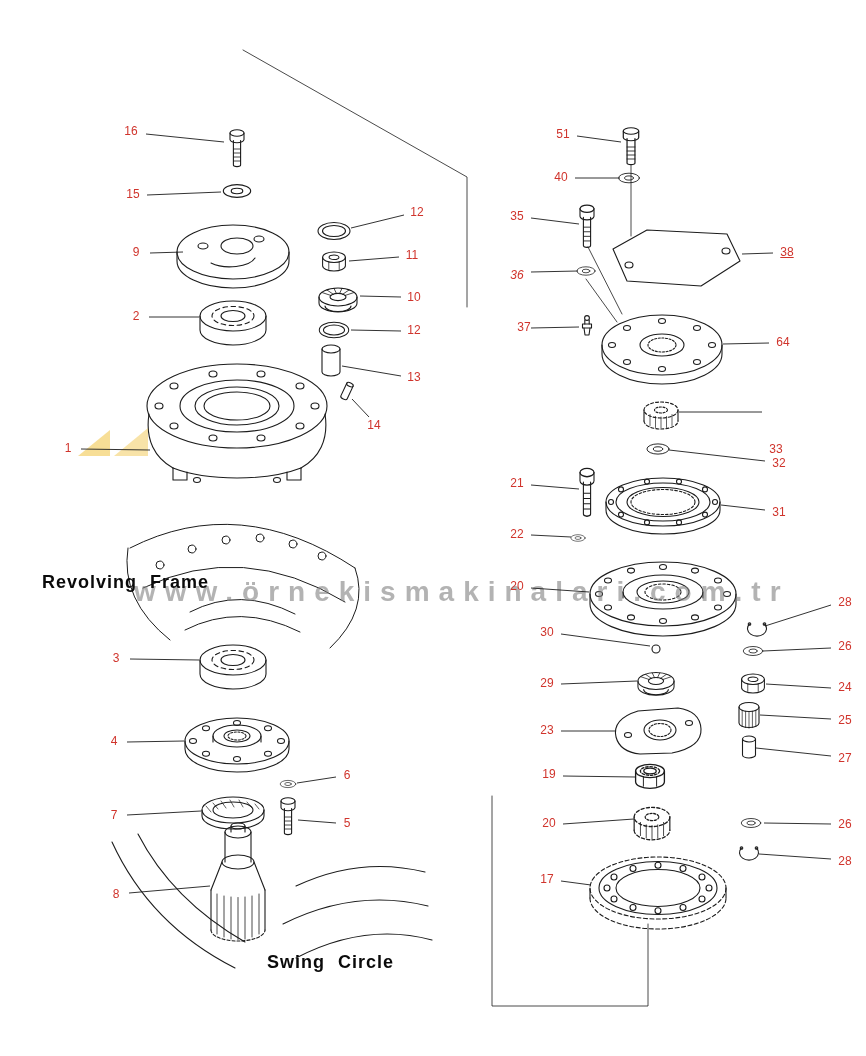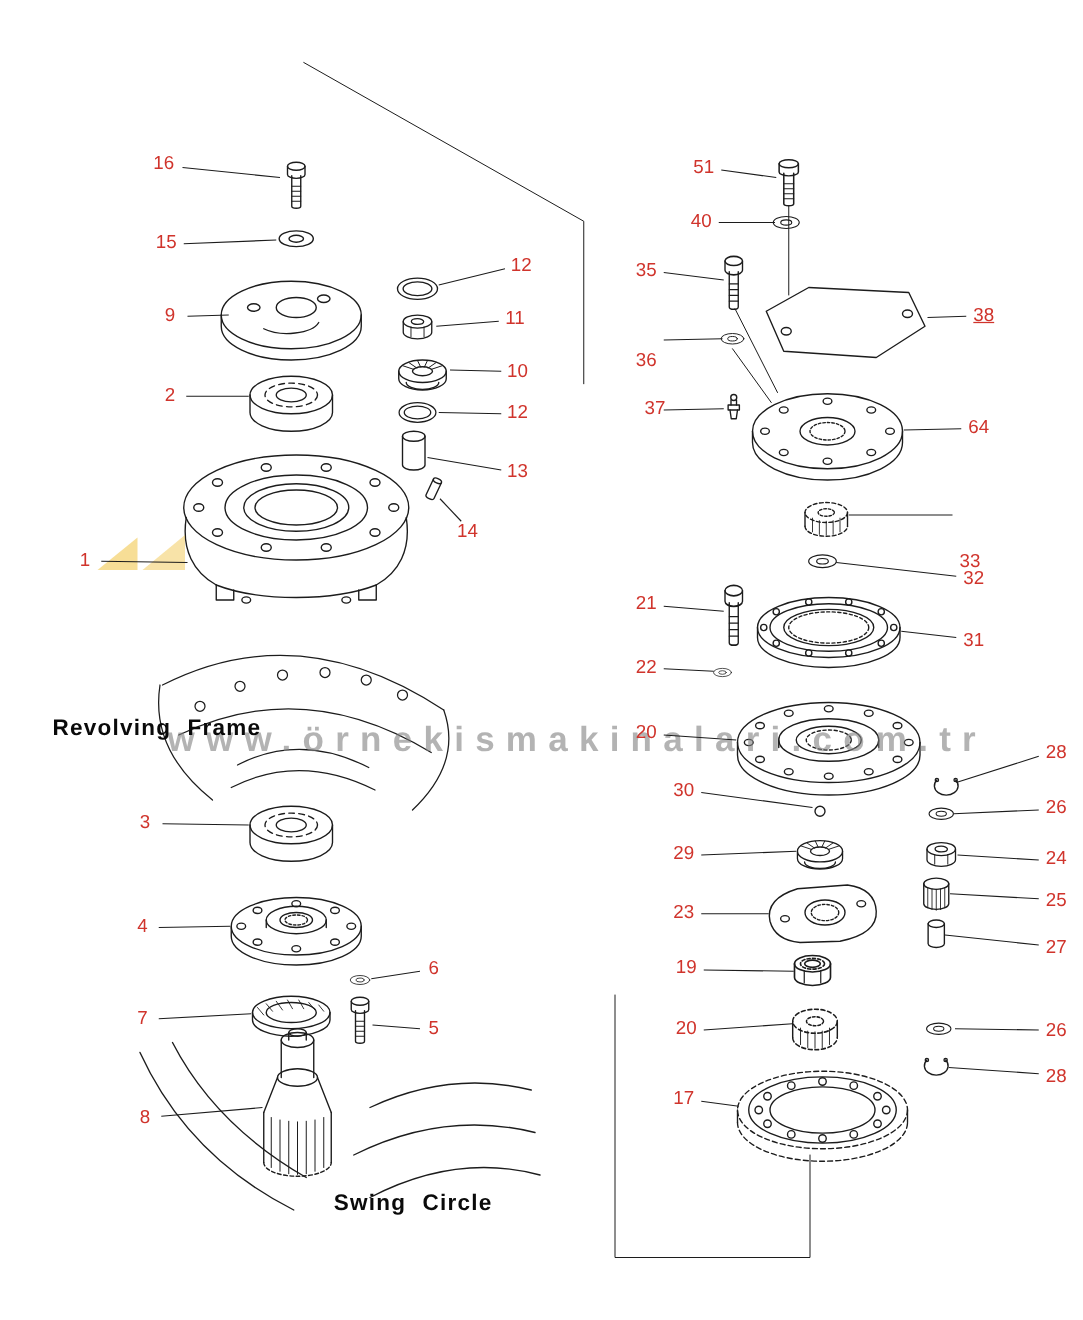--- a/index.html
+++ b/index.html
@@ -11,21 +11,21 @@
   .wm-logo{position:absolute;left:76px;top:424px;}
   .wm-brand{position:absolute;left:40px;top:408px;font-weight:bold;font-size:168px;
             letter-spacing:44px;color:rgba(158,158,158,0.38);white-space:nowrap;
             font-family:"Liberation Sans",sans-serif;}
   .wm-site{position:absolute;left:134px;top:576px;font-weight:bold;font-size:28px;
            letter-spacing:9px;color:rgba(128,128,128,0.60);white-space:nowrap;
            font-family:"Liberation Sans",sans-serif;}
   #overlay{z-index:3;}
   .labels{position:absolute;inset:0;z-index:4;pointer-events:none;}
   .callout{position:absolute;transform:translate(-50%,-50%);
-           font-size:15px;line-height:1;color:var(--callout,#d0342c);white-space:nowrap;text-align:right;}
+           font-size:12px;line-height:1;color:var(--callout,#d0342c);white-space:nowrap;text-align:right;}
   .black-label{position:absolute;font-weight:bold;font-size:18px;color:#0a0a0a;
                letter-spacing:1px;word-spacing:7px;white-space:nowrap;}
 </style>
 </head>
 <body>
 
 <div class="canvas">
 
   <svg id="art" class="layer" width="866" height="1056" viewBox="0 0 866 1056">
     <defs>
@@ -412,21 +412,21 @@
         <span class="callout" style="left: 116px; top: 658px;">3</span>
         <span class="callout" style="left: 114px; top: 741px;">4</span>
         <span class="callout" style="left: 347px; top: 775px;">6</span>
         <span class="callout" style="left: 114px; top: 815px;">7</span>
         <span class="callout" style="left: 347px; top: 823px;">5</span>
         <span class="callout" style="left: 116px; top: 894px;">8</span>
         <span class="callout" style="left: 563px; top: 134px;">51</span>
         <span class="callout" style="left: 561px; top: 177px;">40</span>
         <span class="callout" style="left: 517px; top: 216px;">35</span>
         <span class="callout" style="left: 787px; top: 252px; text-decoration: underline;">38</span>
-        <span class="callout" style="left: 517px; top: 288px;">36</span>
+        <span class="callout" style="left: 517px; top: 275px; font-style: italic;">36</span>
         <span class="callout" style="left: 524px; top: 327px;">37</span>
         <span class="callout" style="left: 783px; top: 342px;">64</span>
         <span class="callout" style="left: 776px; top: 412px; margin-top: 37px;">33</span>
         <span class="callout" style="left: 779px; top: 463px;">32</span>
         <span class="callout" style="left: 517px; top: 483px;">21</span>
         <span class="callout" style="left: 779px; top: 512px;">31</span>
         <span class="callout" style="left: 517px; top: 534px;">22</span>
         <span class="callout" style="left: 517px; top: 586px;">20</span>
         <span class="callout" style="left: 845px; top: 602px;">28</span>
         <span class="callout" style="left: 547px; top: 632px;">30</span>

